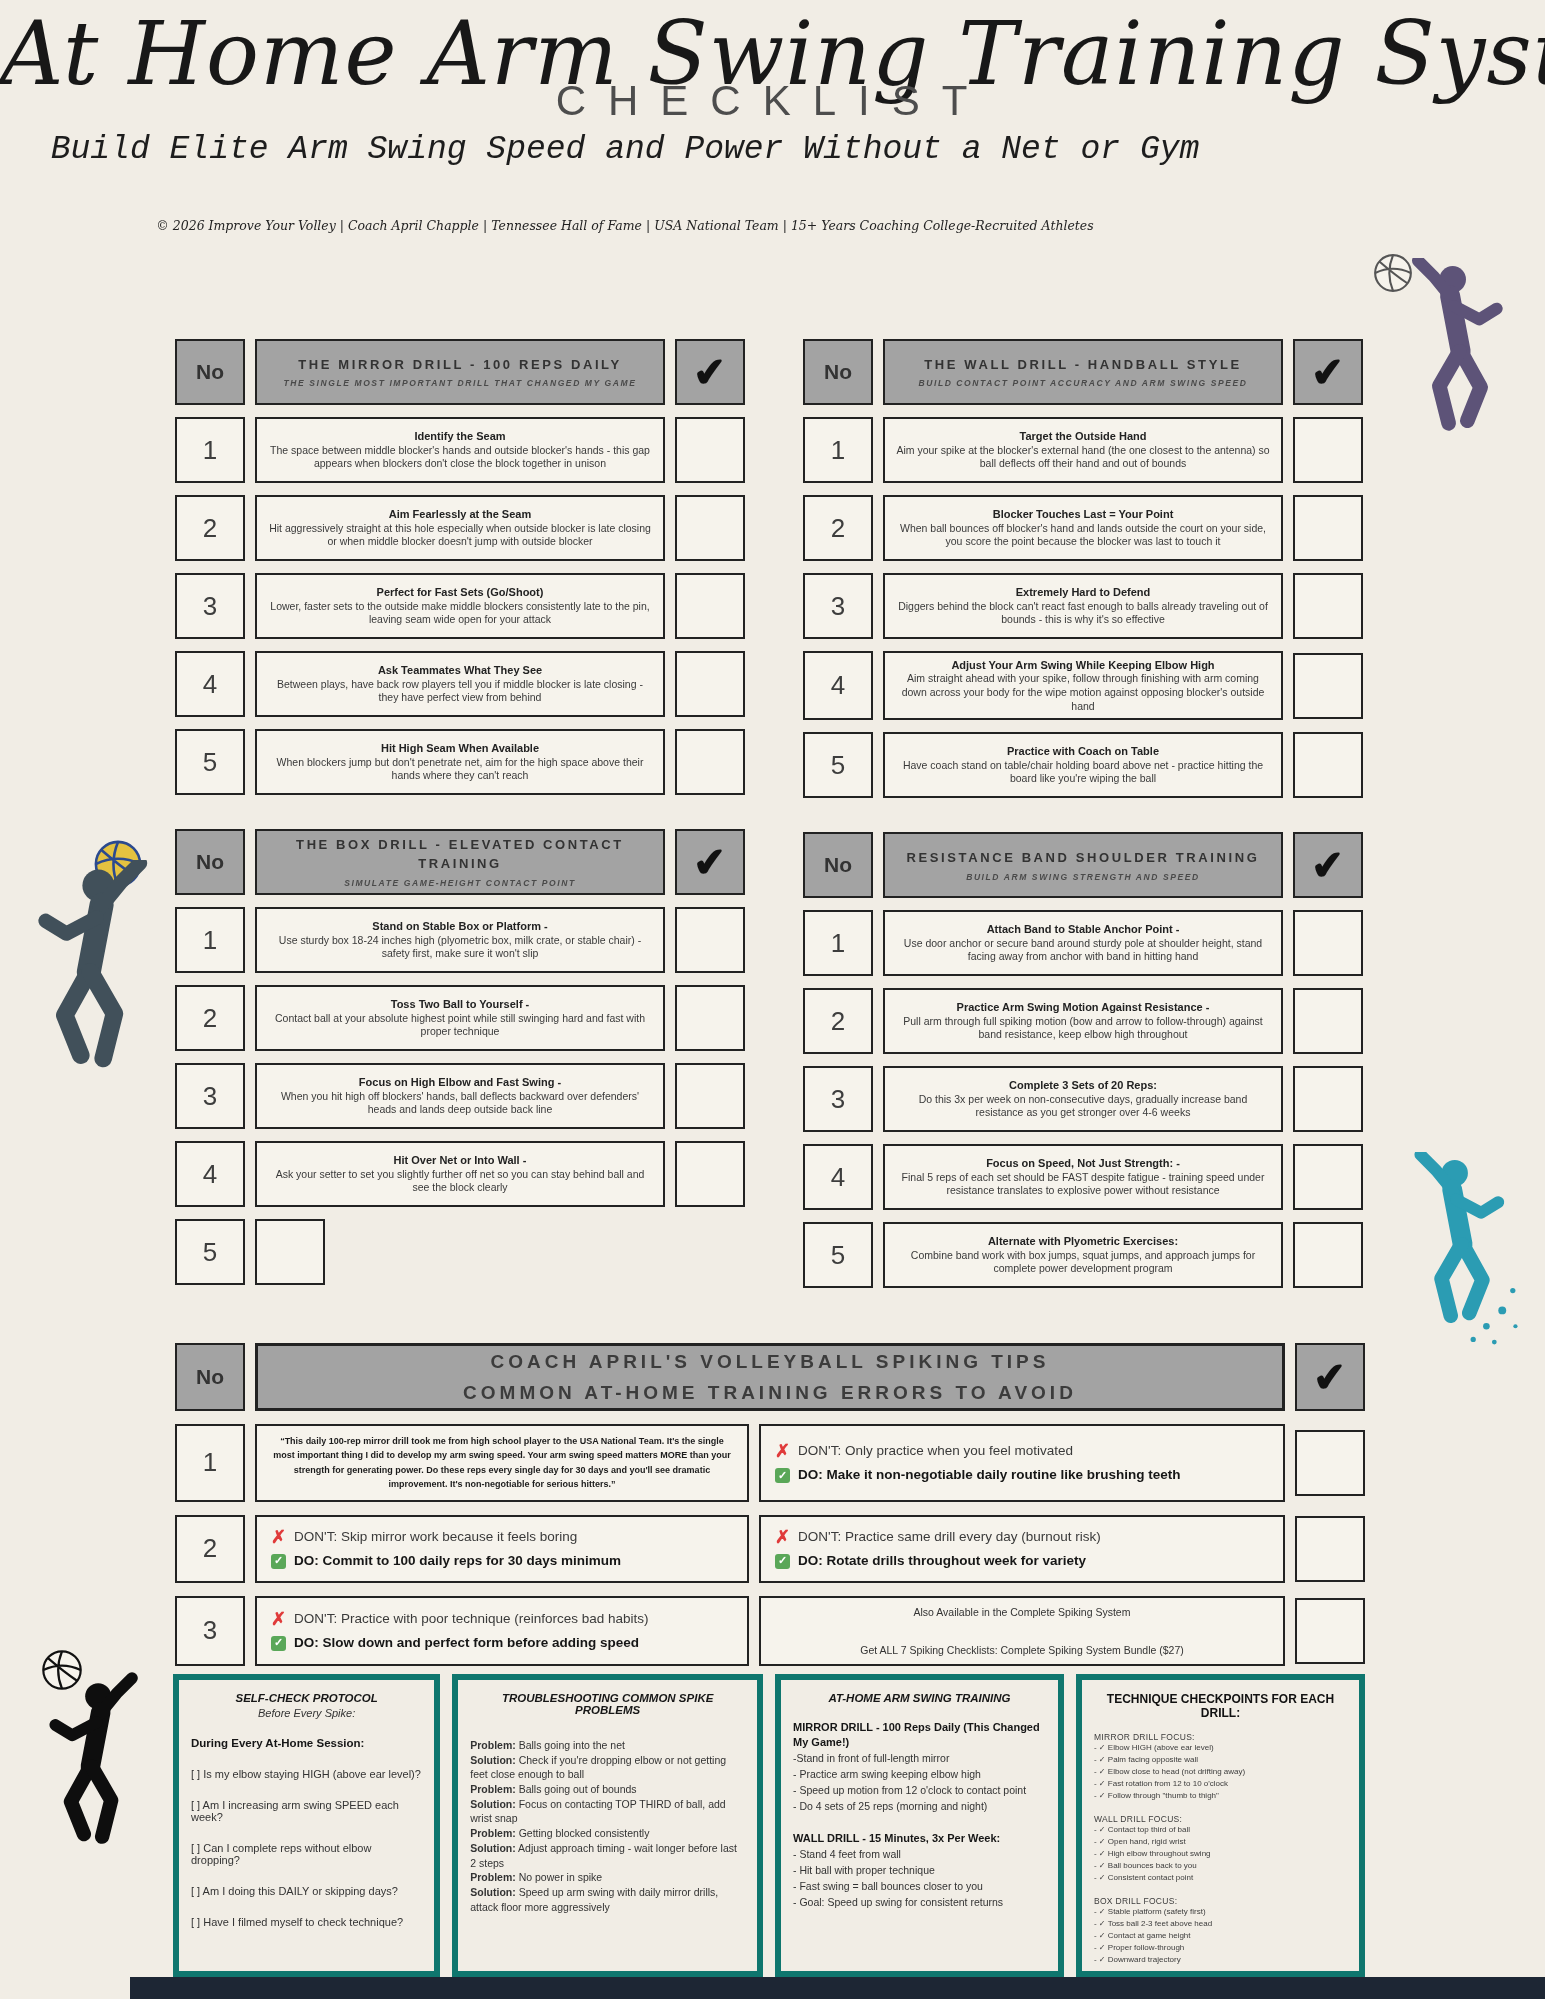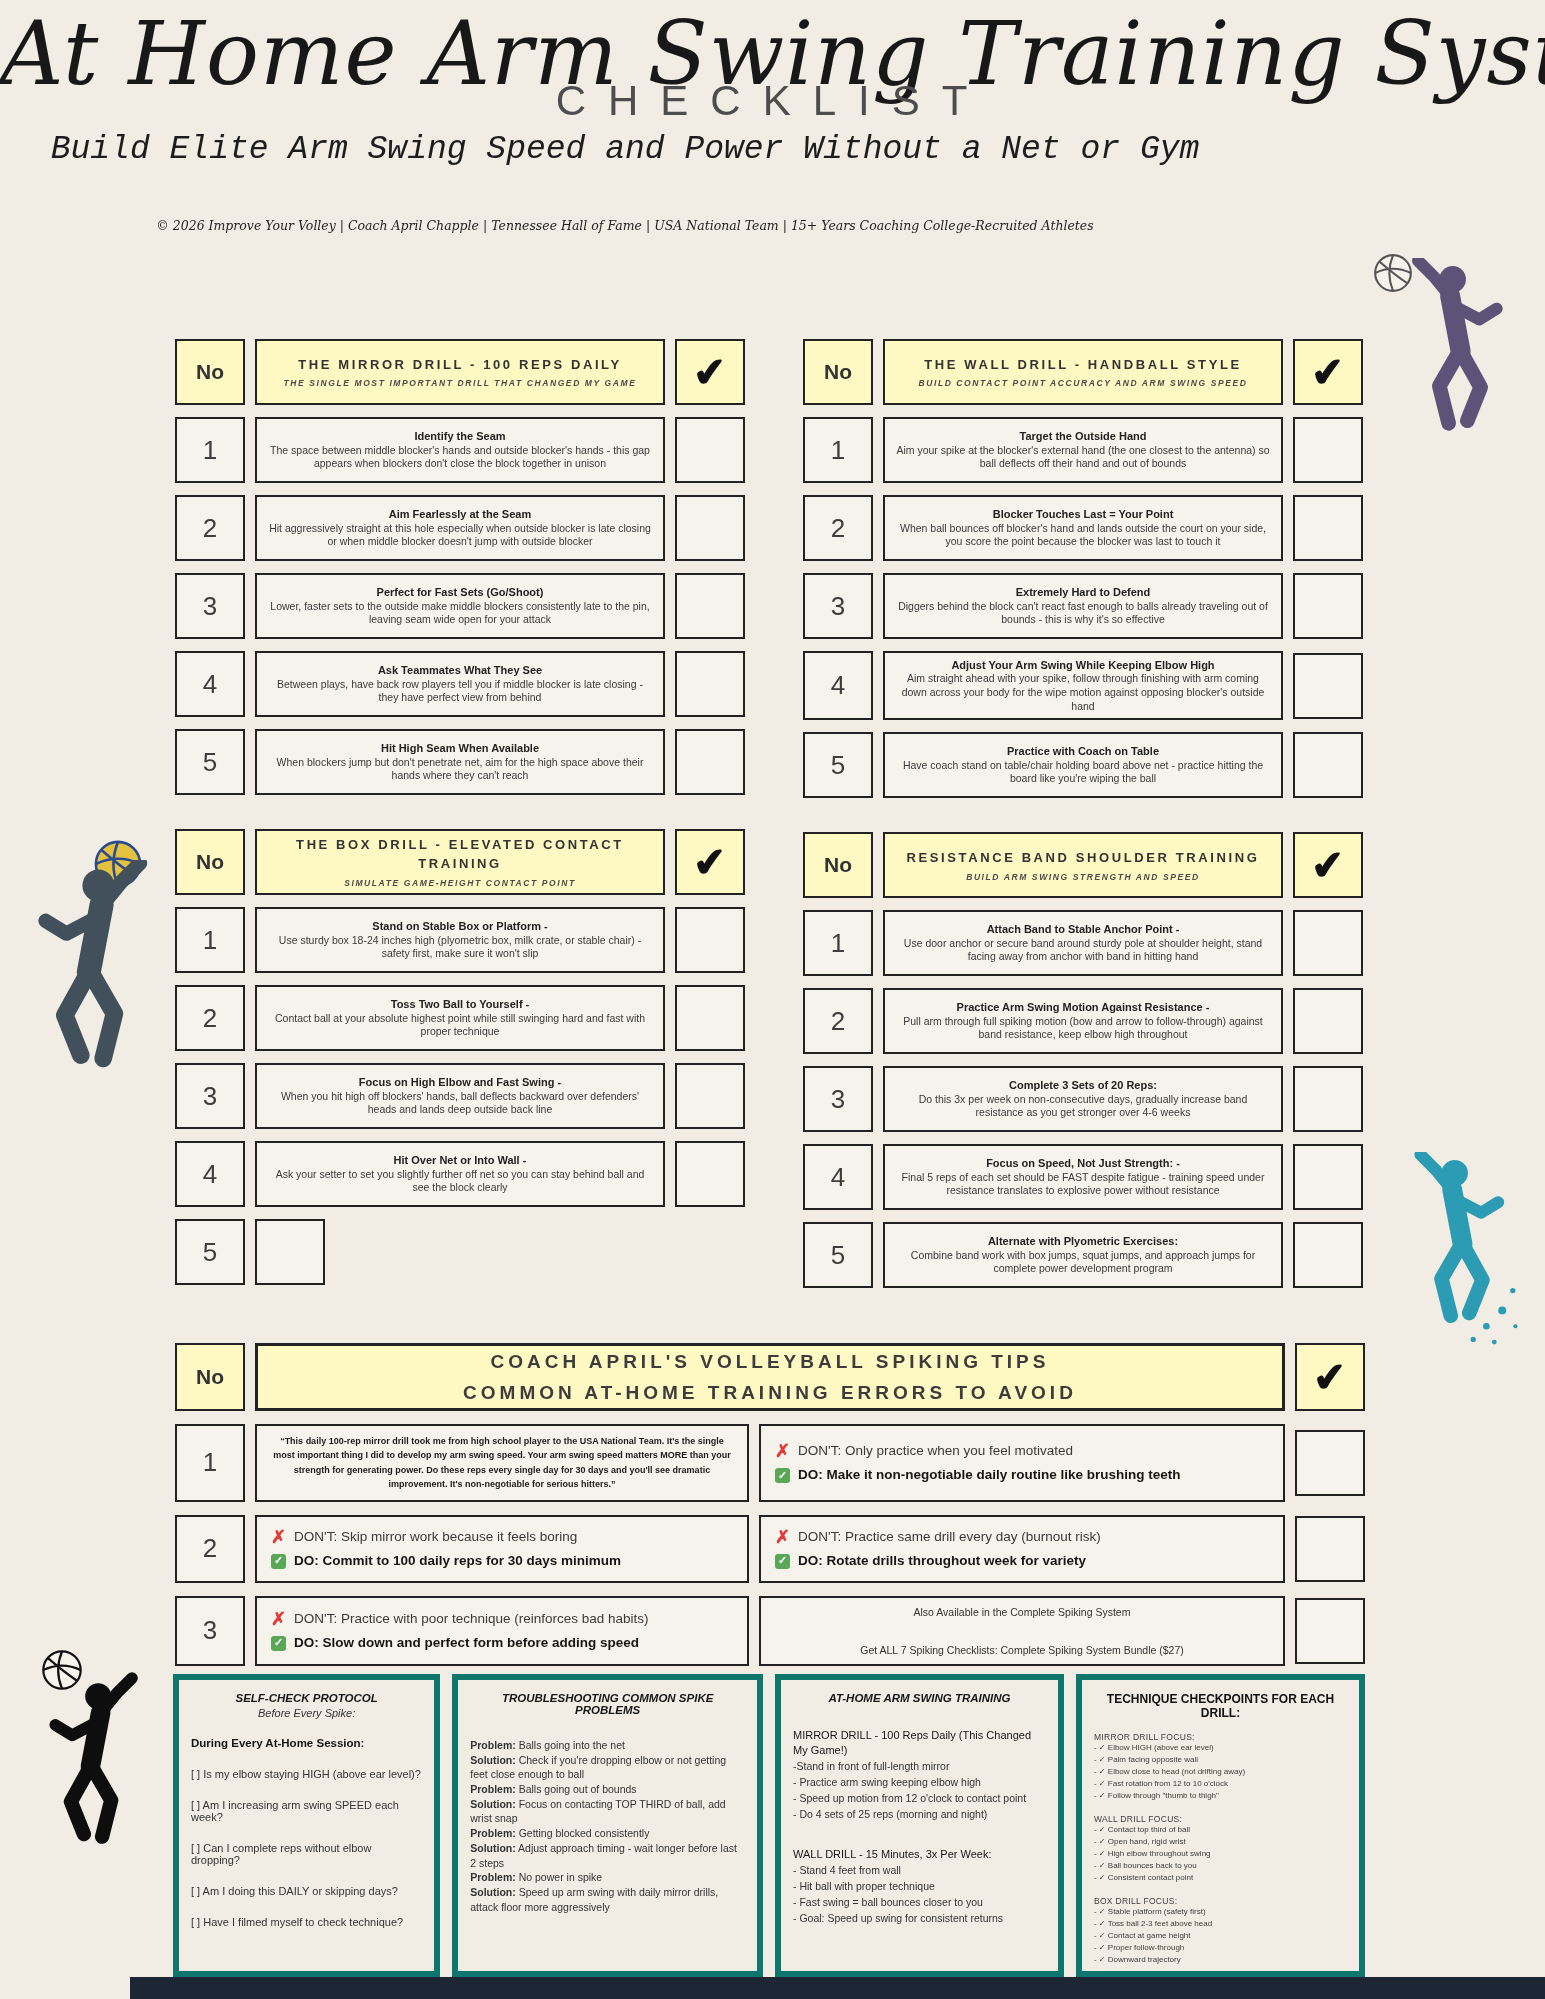--- a/index.html
+++ b/index.html
@@ -14,21 +14,21 @@
   .sub-script{font-family:Liberation Mono, monospace;font-style:italic;font-size:33px;color:#1d1d1d;margin-top:6px;white-space:nowrap;}
   .byline{font-family:"DejaVu Serif",serif;font-style:italic;font-size:12.5px;color:#222;margin-top:50px;white-space:nowrap;}
 
   
   .main{position:absolute;top:339px;left:175px;width:1190px;display:flex;gap:58px;}
   .col{display:flex;flex-direction:column;gap:34px;}
   .col.left{width:570px;}
   .col.right{width:560px;}
   .drill{display:grid;grid-template-columns:70px 1fr 70px;gap:12px 10px;grid-auto-rows:minmax(66px,auto);}
   .cell{border:2px solid #222;background:#f6f3ec;box-sizing:border-box;}
-  .pink{background:#fef9c3;}
+  .pink{background:#a3a3a3;}
   .no-box{display:flex;align-items:center;justify-content:center;font-weight:bold;font-size:21px;color:#333;}
   .head-box{display:flex;flex-direction:column;align-items:center;justify-content:center;padding:4px 10px;text-align:center;}
   .sec-title{font-size:13px;font-weight:bold;letter-spacing:2.6px;color:#333;line-height:1.45;}
   .sec-sub{font-size:8.5px;font-weight:bold;font-style:italic;letter-spacing:1.6px;color:#4a4a4a;margin-top:4px;}
   .check-cell{display:flex;align-items:center;justify-content:center;}
   .bigcheck{font-size:40px;font-weight:900;color:#111;transform:rotate(-4deg);}
   .num-box{display:flex;align-items:center;justify-content:center;font-size:26px;color:#3d3d3d;}
   .item-box{display:flex;flex-direction:column;justify-content:center;text-align:center;padding:5px 9px;}
   .item-head{font-size:11px;font-weight:bold;color:#222;line-height:1.3;}
   .item-body{font-size:10.5px;color:#3a3a3a;line-height:1.3;}
@@ -54,21 +54,21 @@
   .fcol1{width:270px;}
   .fcol2{width:314px;}
   .fcol3{width:292px;}
   .fcol4{width:292px;}
   .f-title{font-size:11.5px;font-weight:bold;font-style:italic;text-align:center;color:#161616;}
   .f-sub{font-size:11px;font-style:italic;text-align:center;margin-top:3px;color:#333;}
   .f-h{font-size:11.5px;font-weight:bold;margin-top:18px;color:#161616;}
   .f-check{font-size:11px;margin-top:19px;color:#333;}
   .f2-line{font-size:10.5px;line-height:1.4;color:#333;}
   .f2-body{margin-top:22px;}
-  .f3-h{font-size:11px;font-weight:normal;margin-top:24px;line-height:1.35;color:#161616;}
+  .f3-h{font-size:11px;font-weight:bold;margin-top:16px;line-height:1.35;color:#161616;}
   .f3-b{font-size:10.5px;line-height:1.55;color:#333;}
   .f4-title{font-size:12px;font-weight:bold;text-align:center;color:#111;}
   .f4-label{font-size:8.5px;margin-top:12px;color:#3c3c3c;letter-spacing:.3px;}
   .f4-item{font-size:8px;line-height:1.5;color:#3c3c3c;}
 
   .navy{position:absolute;left:130px;right:0;top:1977px;height:22px;background:#1d2634;}
 
   
   .deco{position:absolute;pointer-events:none;}
 </style>

